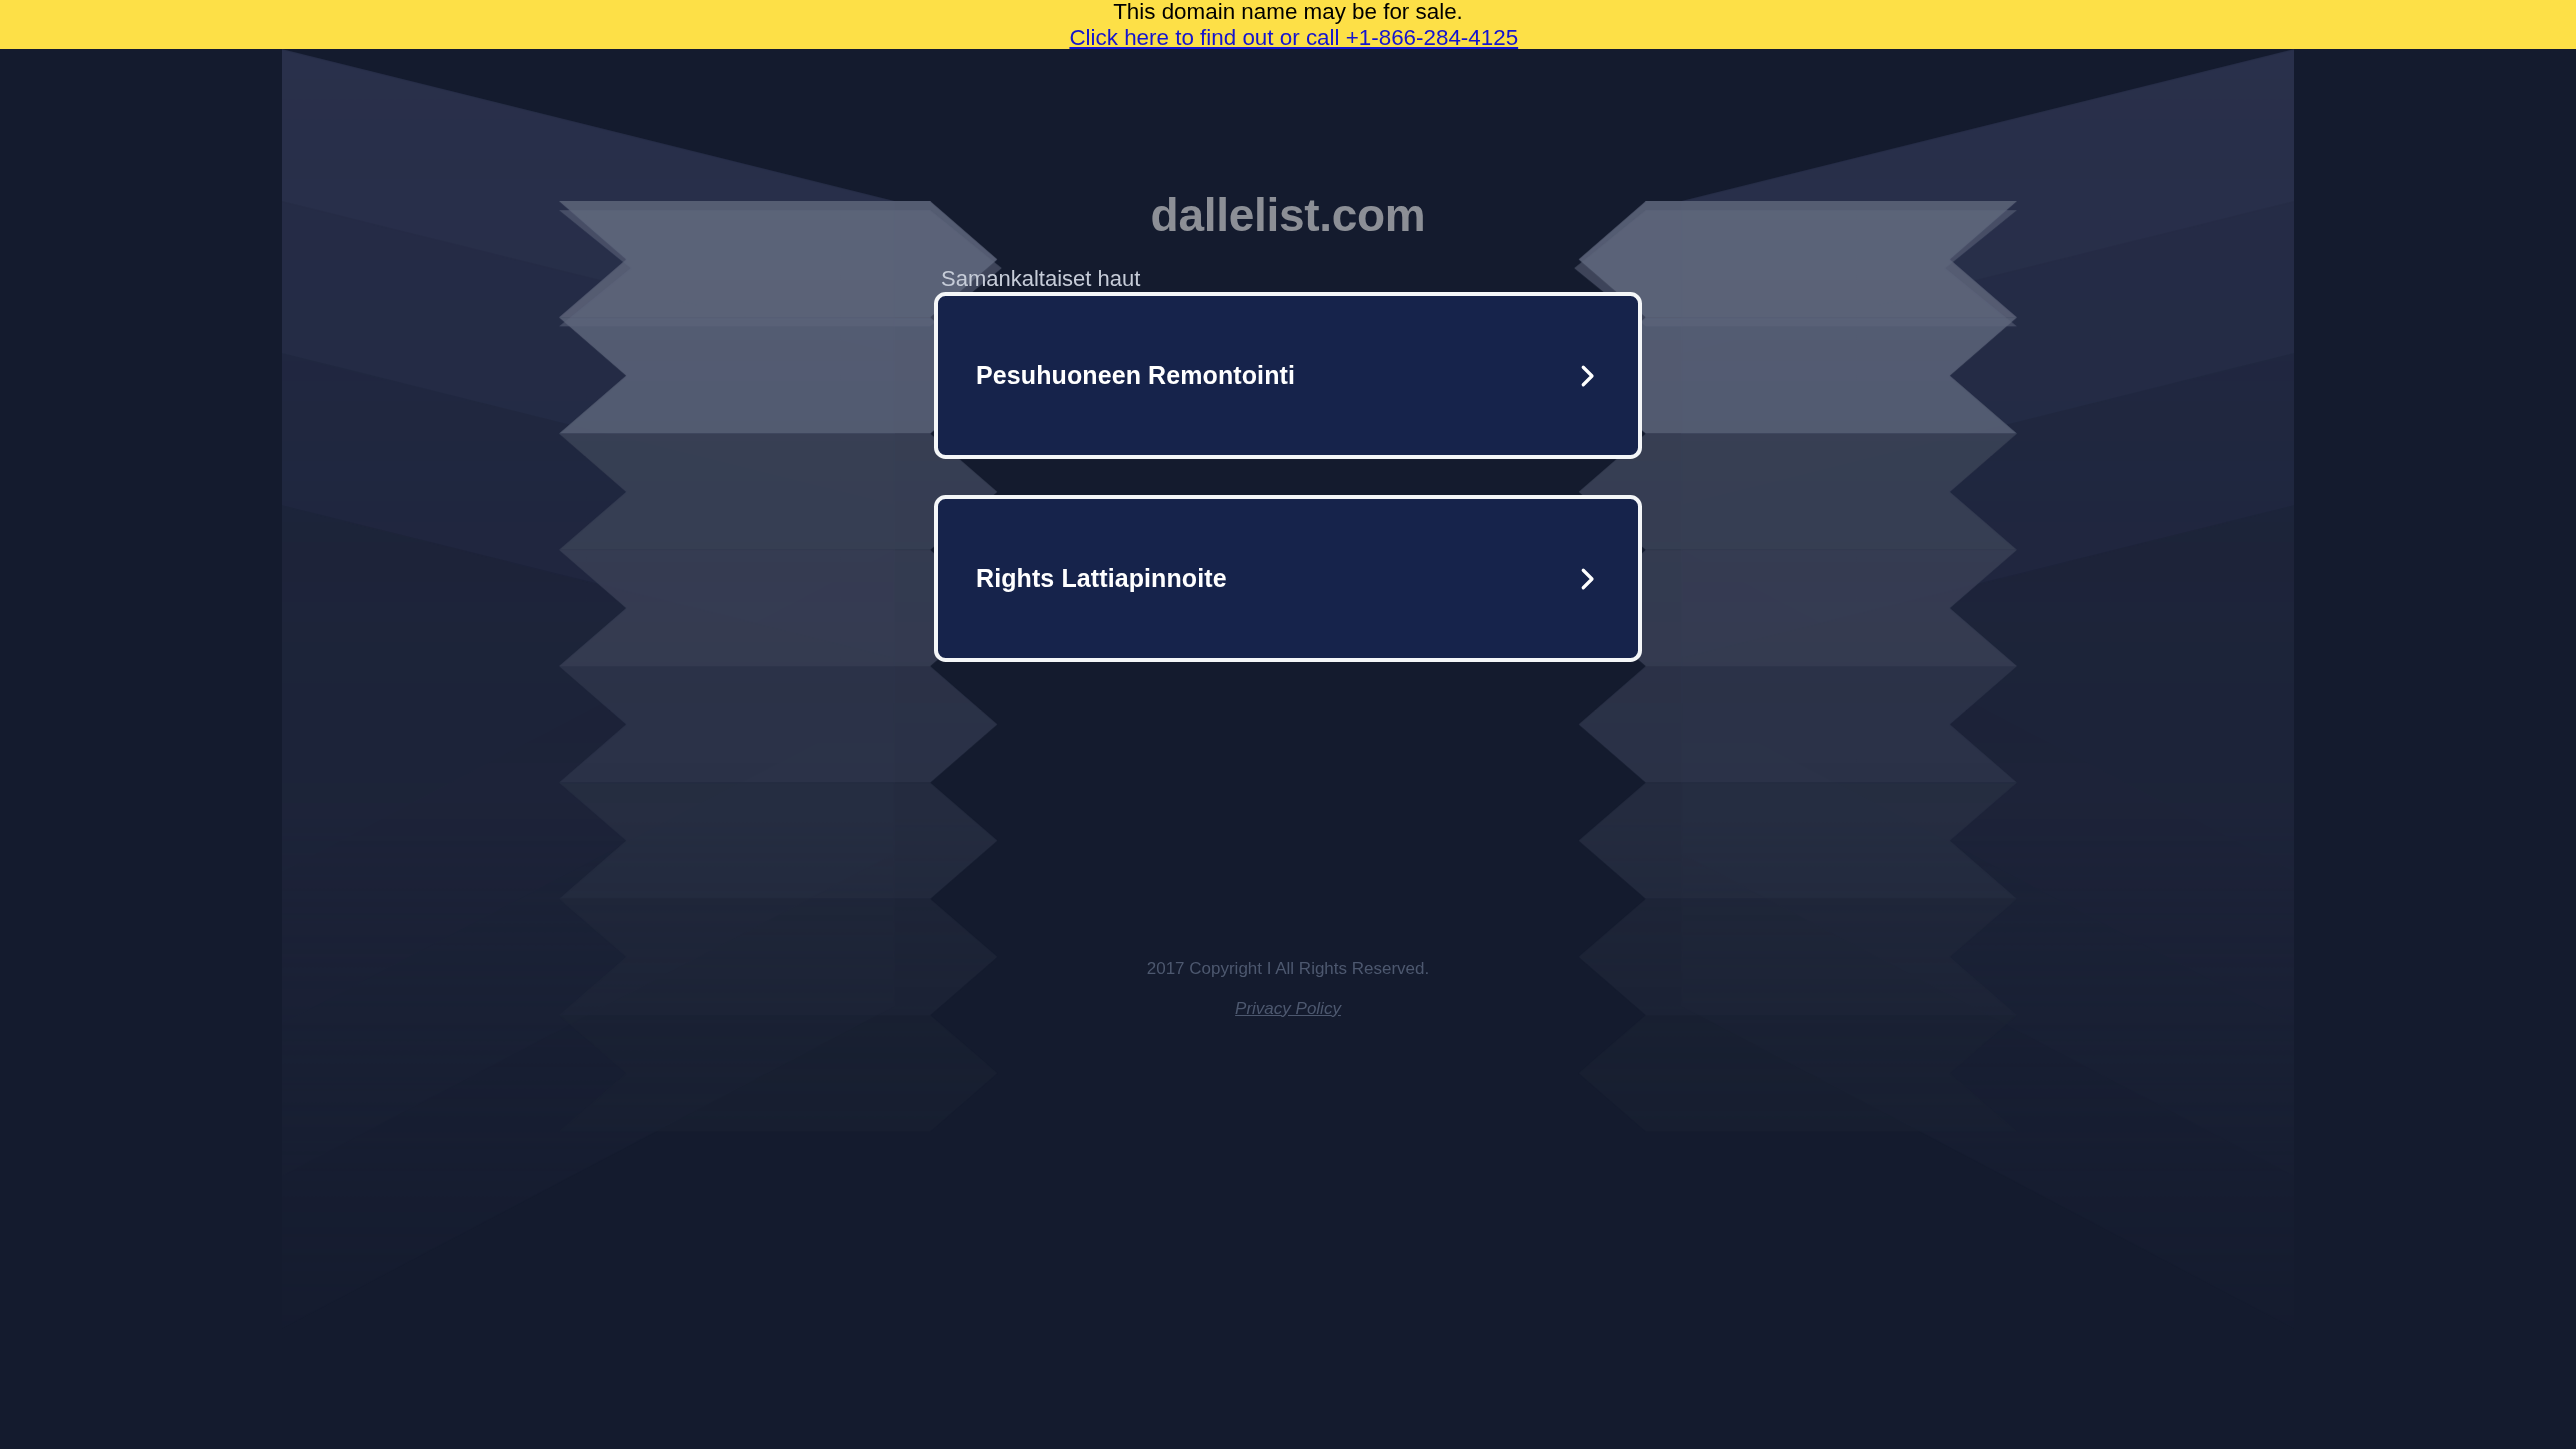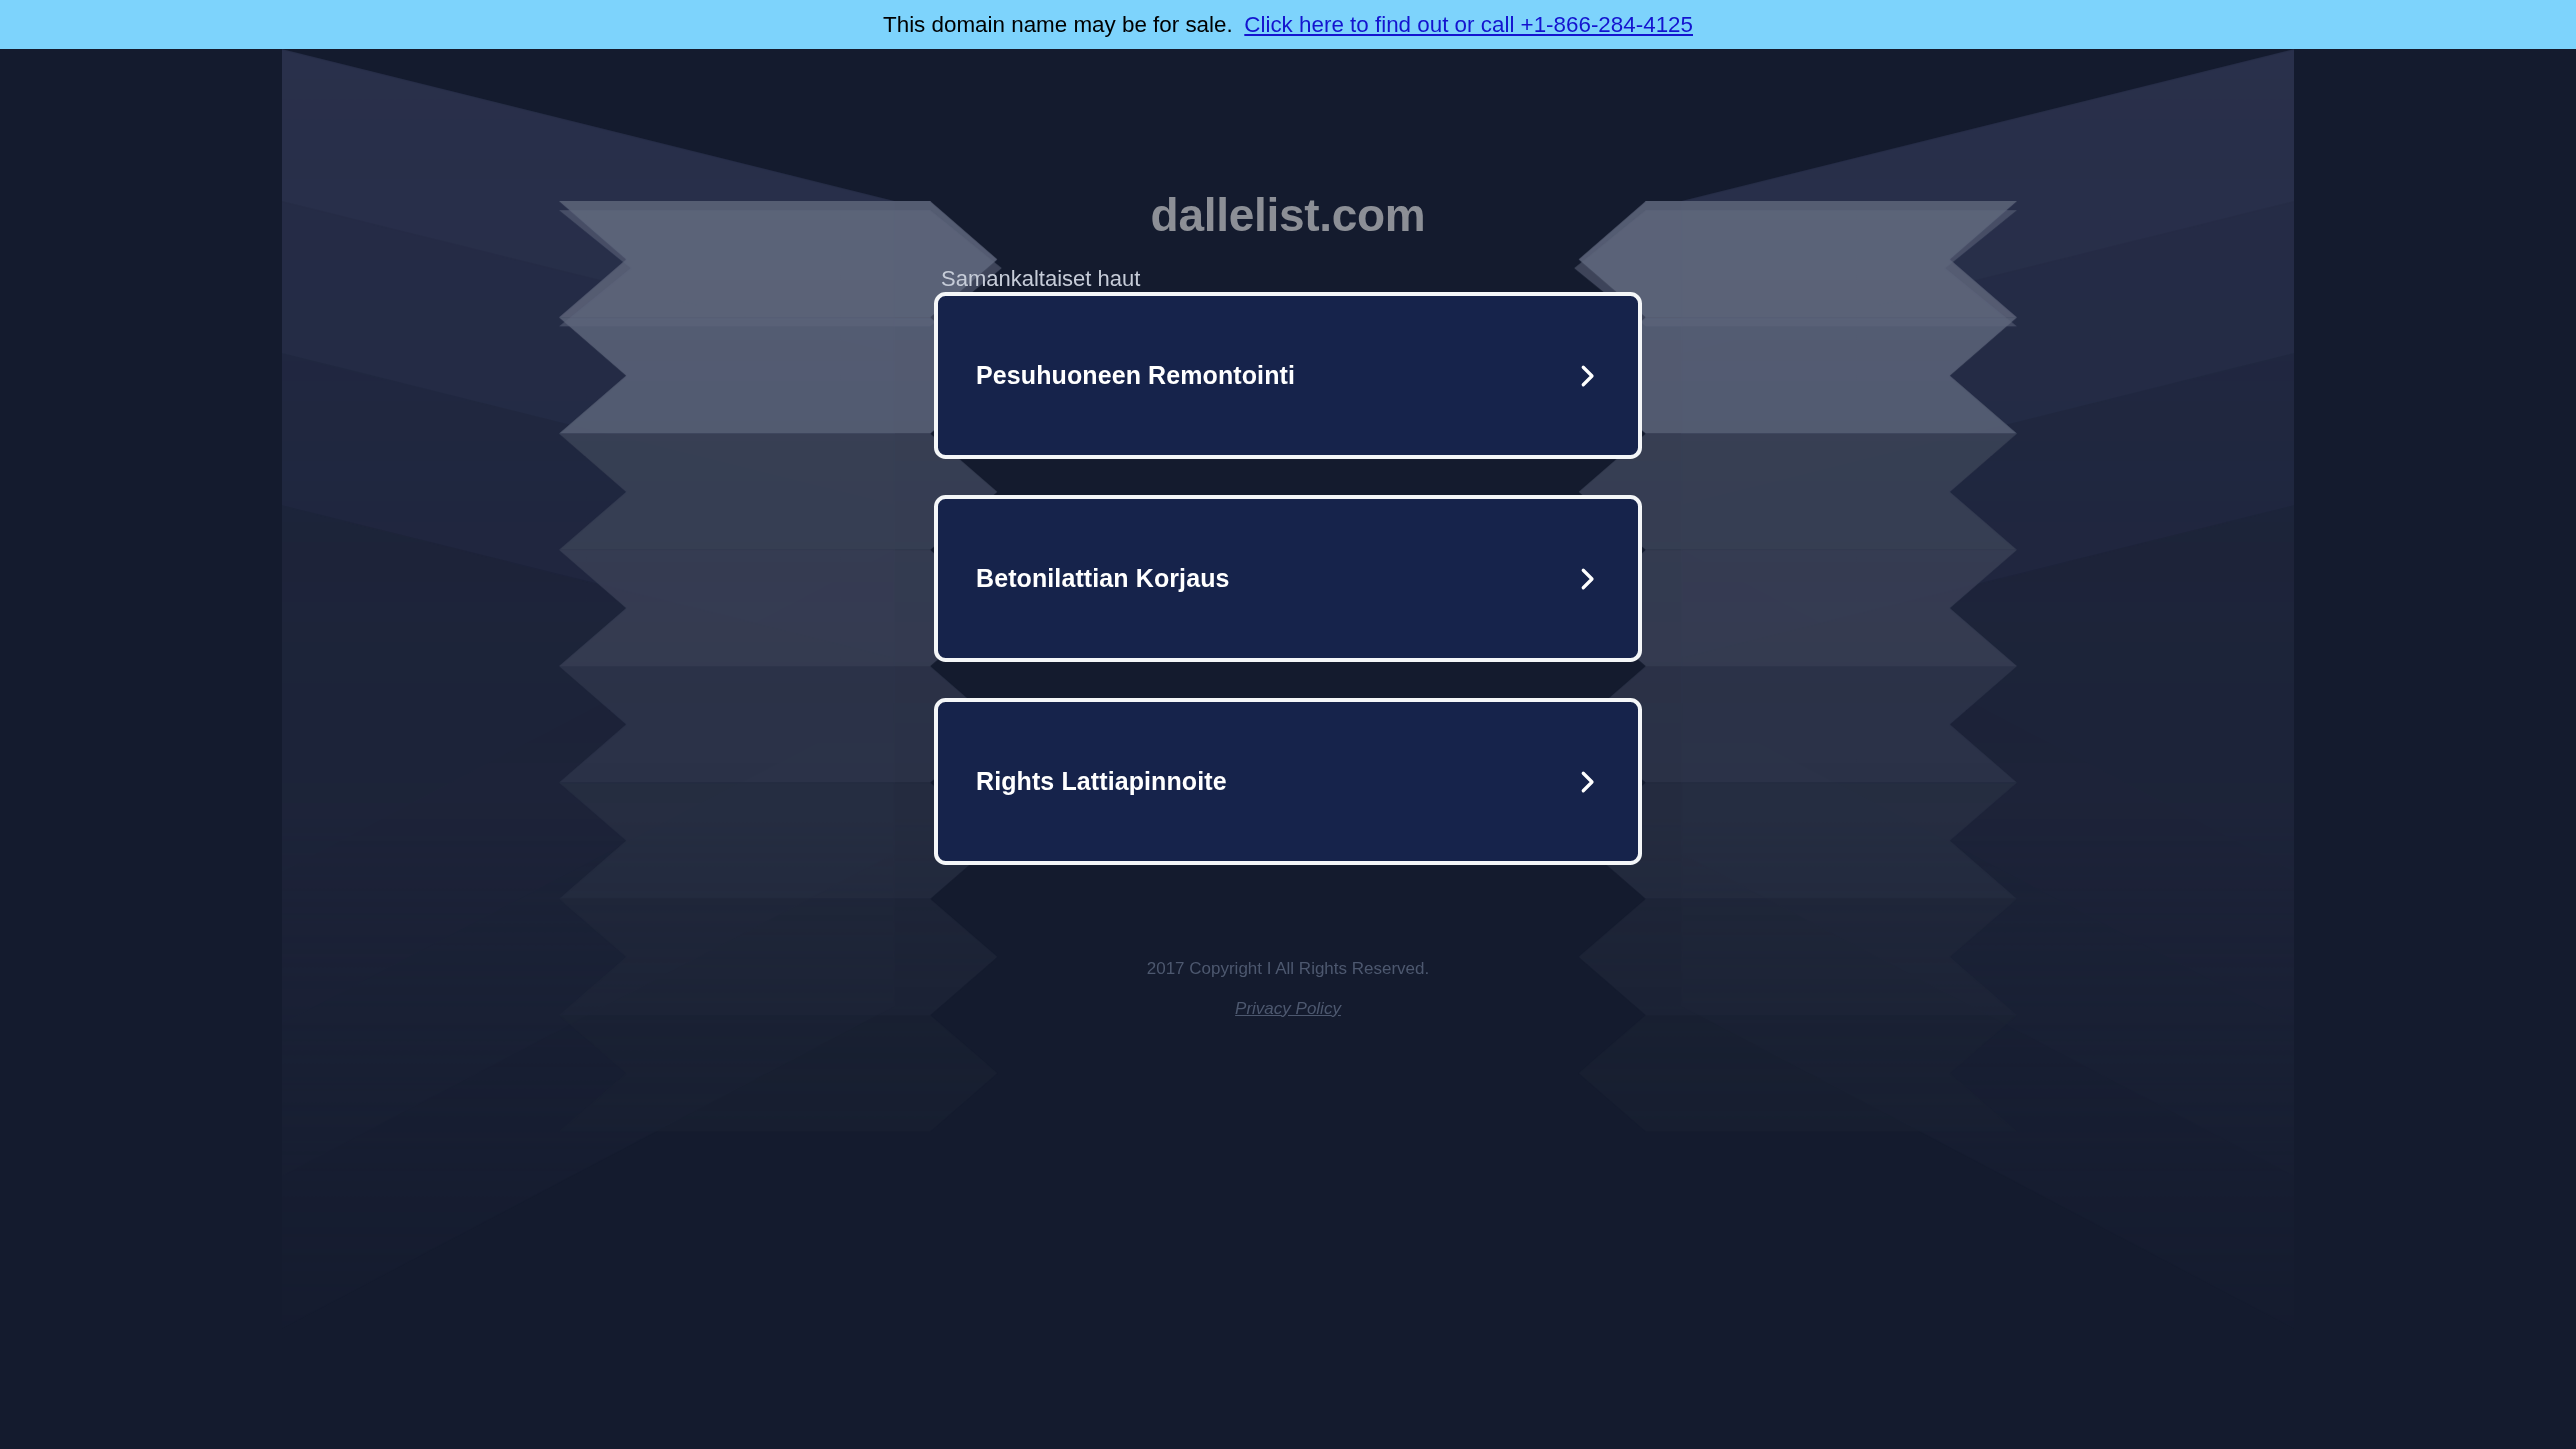--- a/index.html
+++ b/index.html
@@ -15,26 +15,27 @@
     font-family: "Liberation Sans", sans-serif;
     -webkit-font-smoothing: antialiased;
   }
 
   
   #sale-banner {
     position: absolute;
     top: 0; left: 0;
     width: 2576px;
     height: 49px;
-    background: #7dd3fc;
+    background: #fde047;
     display: flex;
     align-items: center;
     justify-content: center;
     z-index: 50;
     box-sizing: border-box;
+    flex-direction: column;
   }
   #sale-banner .banner-text {
     color: #000000;
     font-size: 22.4px;
     font-family: "Liberation Sans", sans-serif;
     letter-spacing: 0px;
     white-space: nowrap;
   }
   #sale-banner .banner-link {
     color: #1414cf;
@@ -206,26 +207,20 @@
 
   <div id="cards">
 
     <div class="result-card">
       <span class="card-label">Pesuhuoneen Remontointi</span>
       <svg class="chevron-icon" viewBox="0 0 24 24" fill="none" stroke="#ffffff" stroke-width="2.6" stroke-linecap="round" stroke-linejoin="round">
         <polyline points="9 5 16 12 9 19"></polyline>
       </svg>
     </div>
 
-    <div class="result-card">
-      <span class="card-label">Betonilattian Korjaus</span>
-      <svg class="chevron-icon" viewBox="0 0 24 24" fill="none" stroke="#ffffff" stroke-width="2.6" stroke-linecap="round" stroke-linejoin="round">
-        <polyline points="9 5 16 12 9 19"></polyline>
-      </svg>
-    </div>
 
     <div class="result-card">
       <span class="card-label">Rights Lattiapinnoite</span>
       <svg class="chevron-icon" viewBox="0 0 24 24" fill="none" stroke="#ffffff" stroke-width="2.6" stroke-linecap="round" stroke-linejoin="round">
         <polyline points="9 5 16 12 9 19"></polyline>
       </svg>
     </div>
 
   </div>
 

